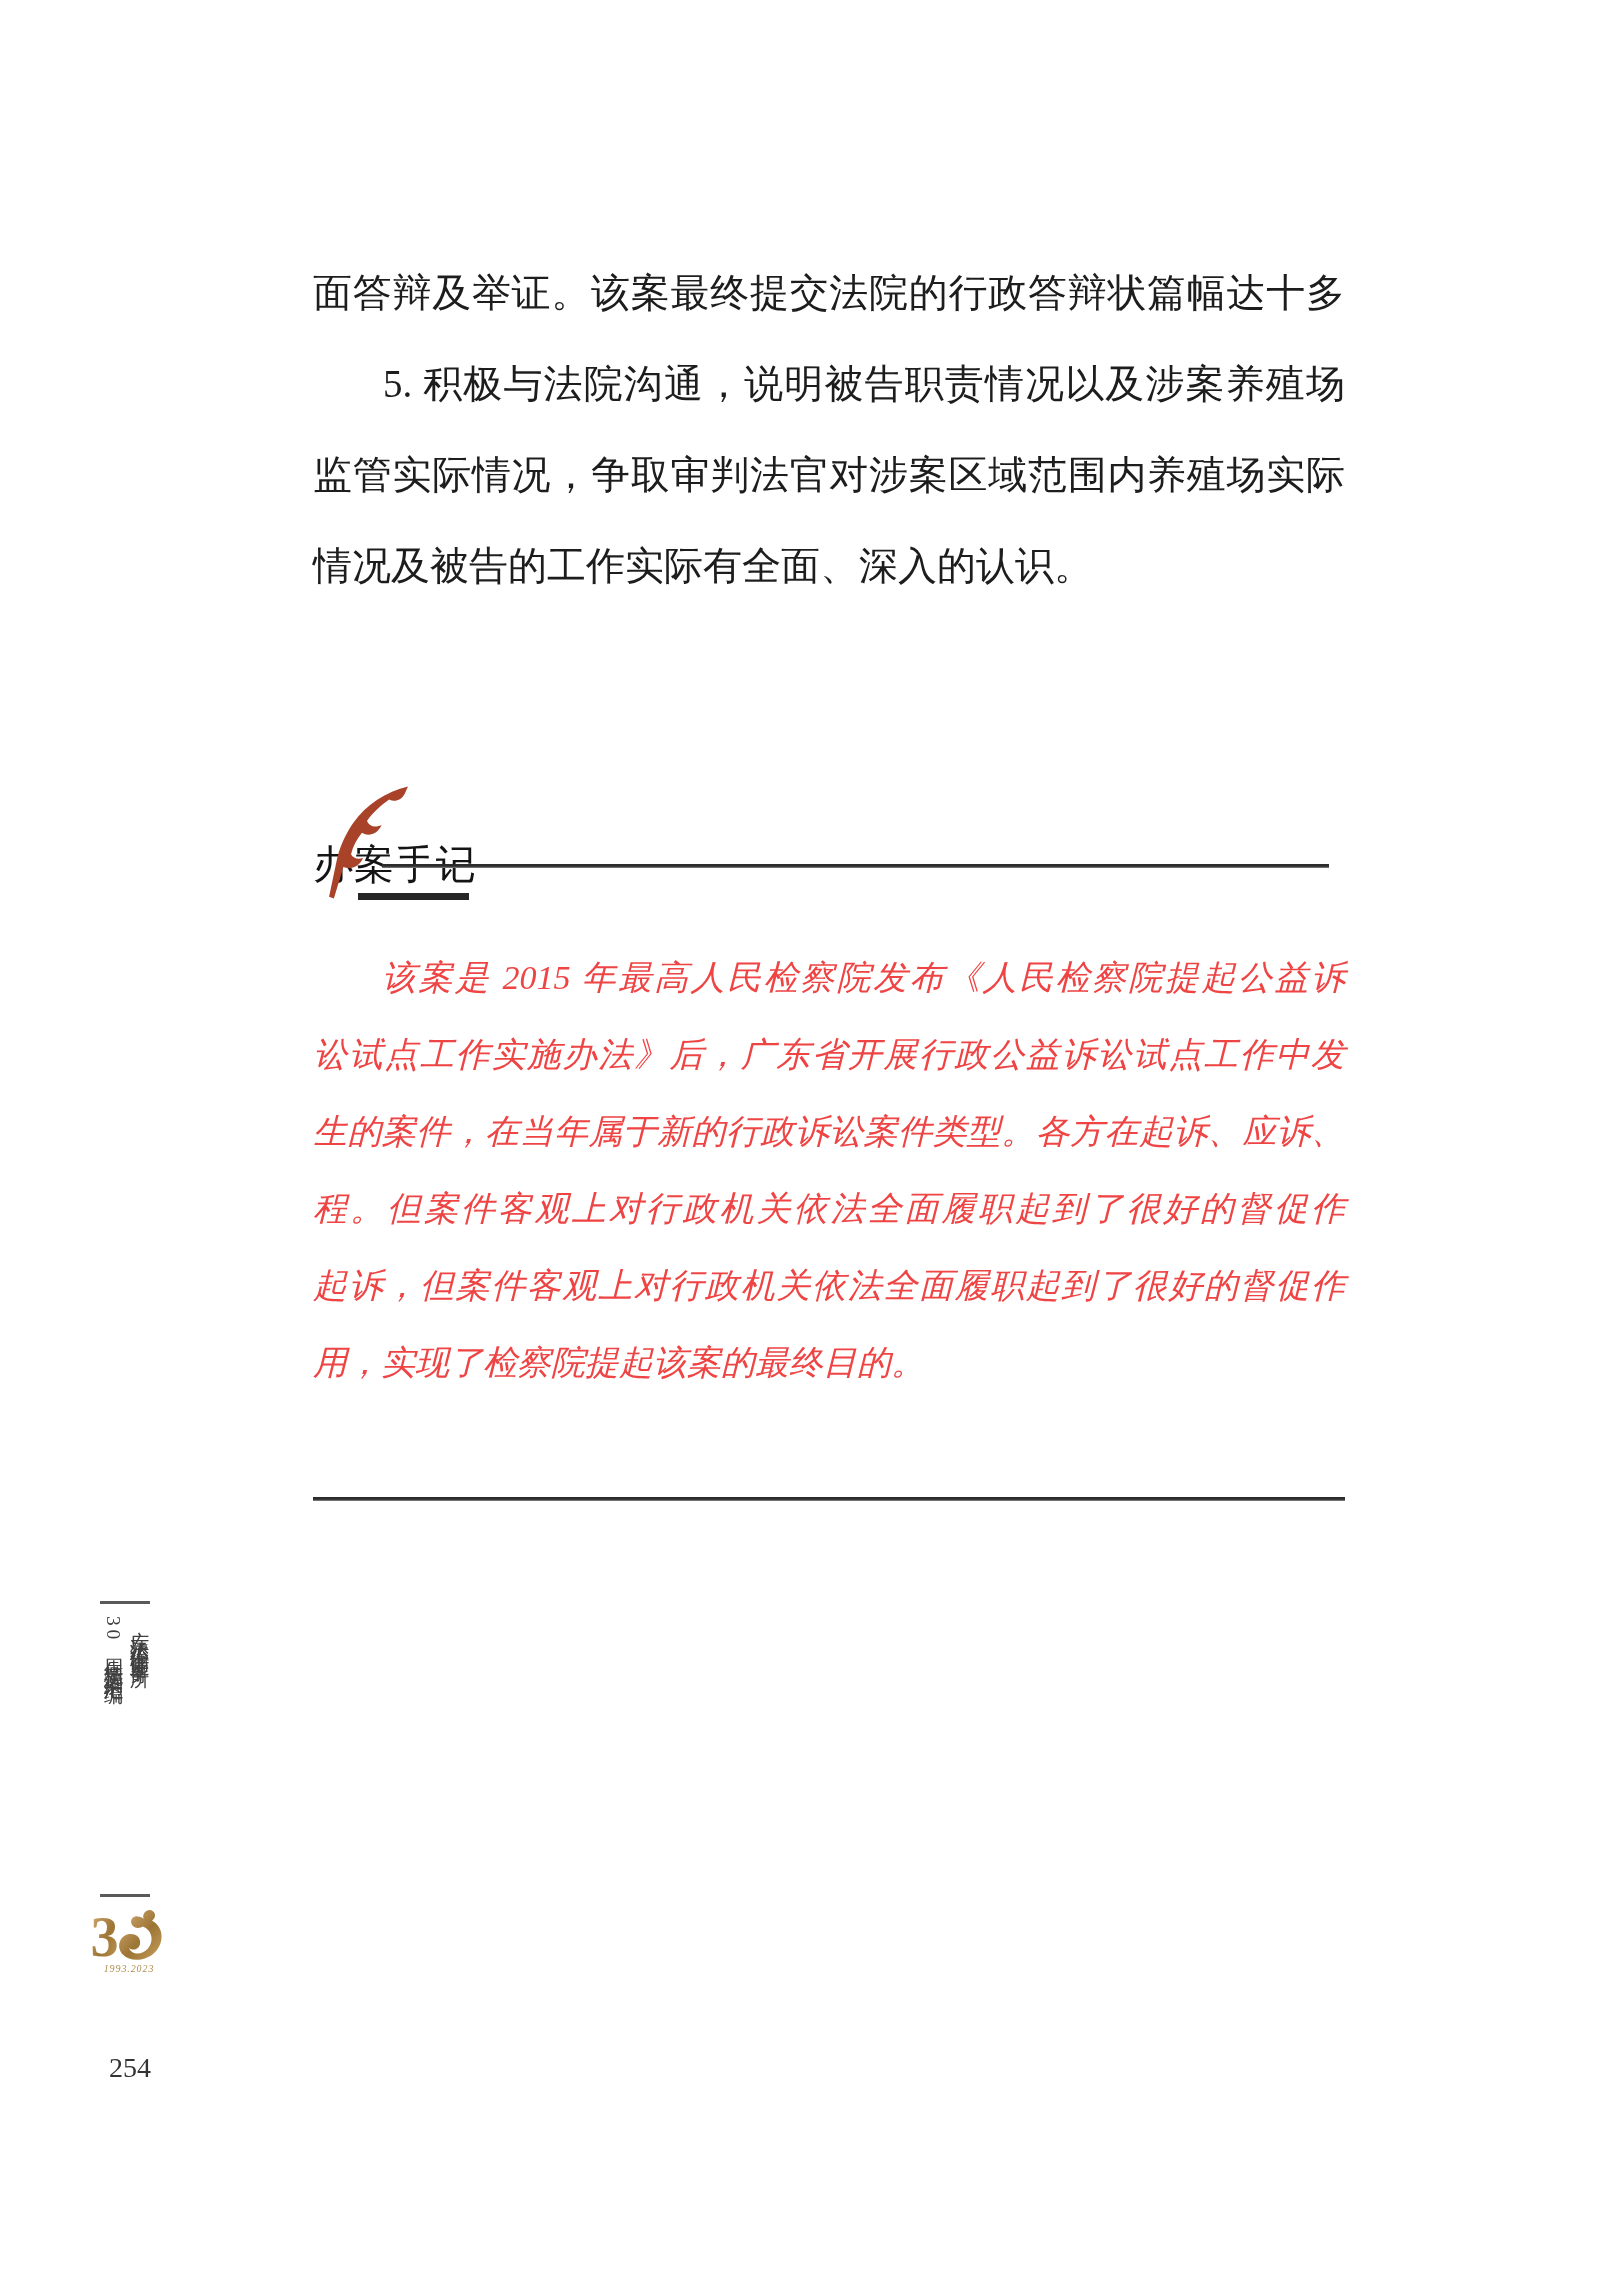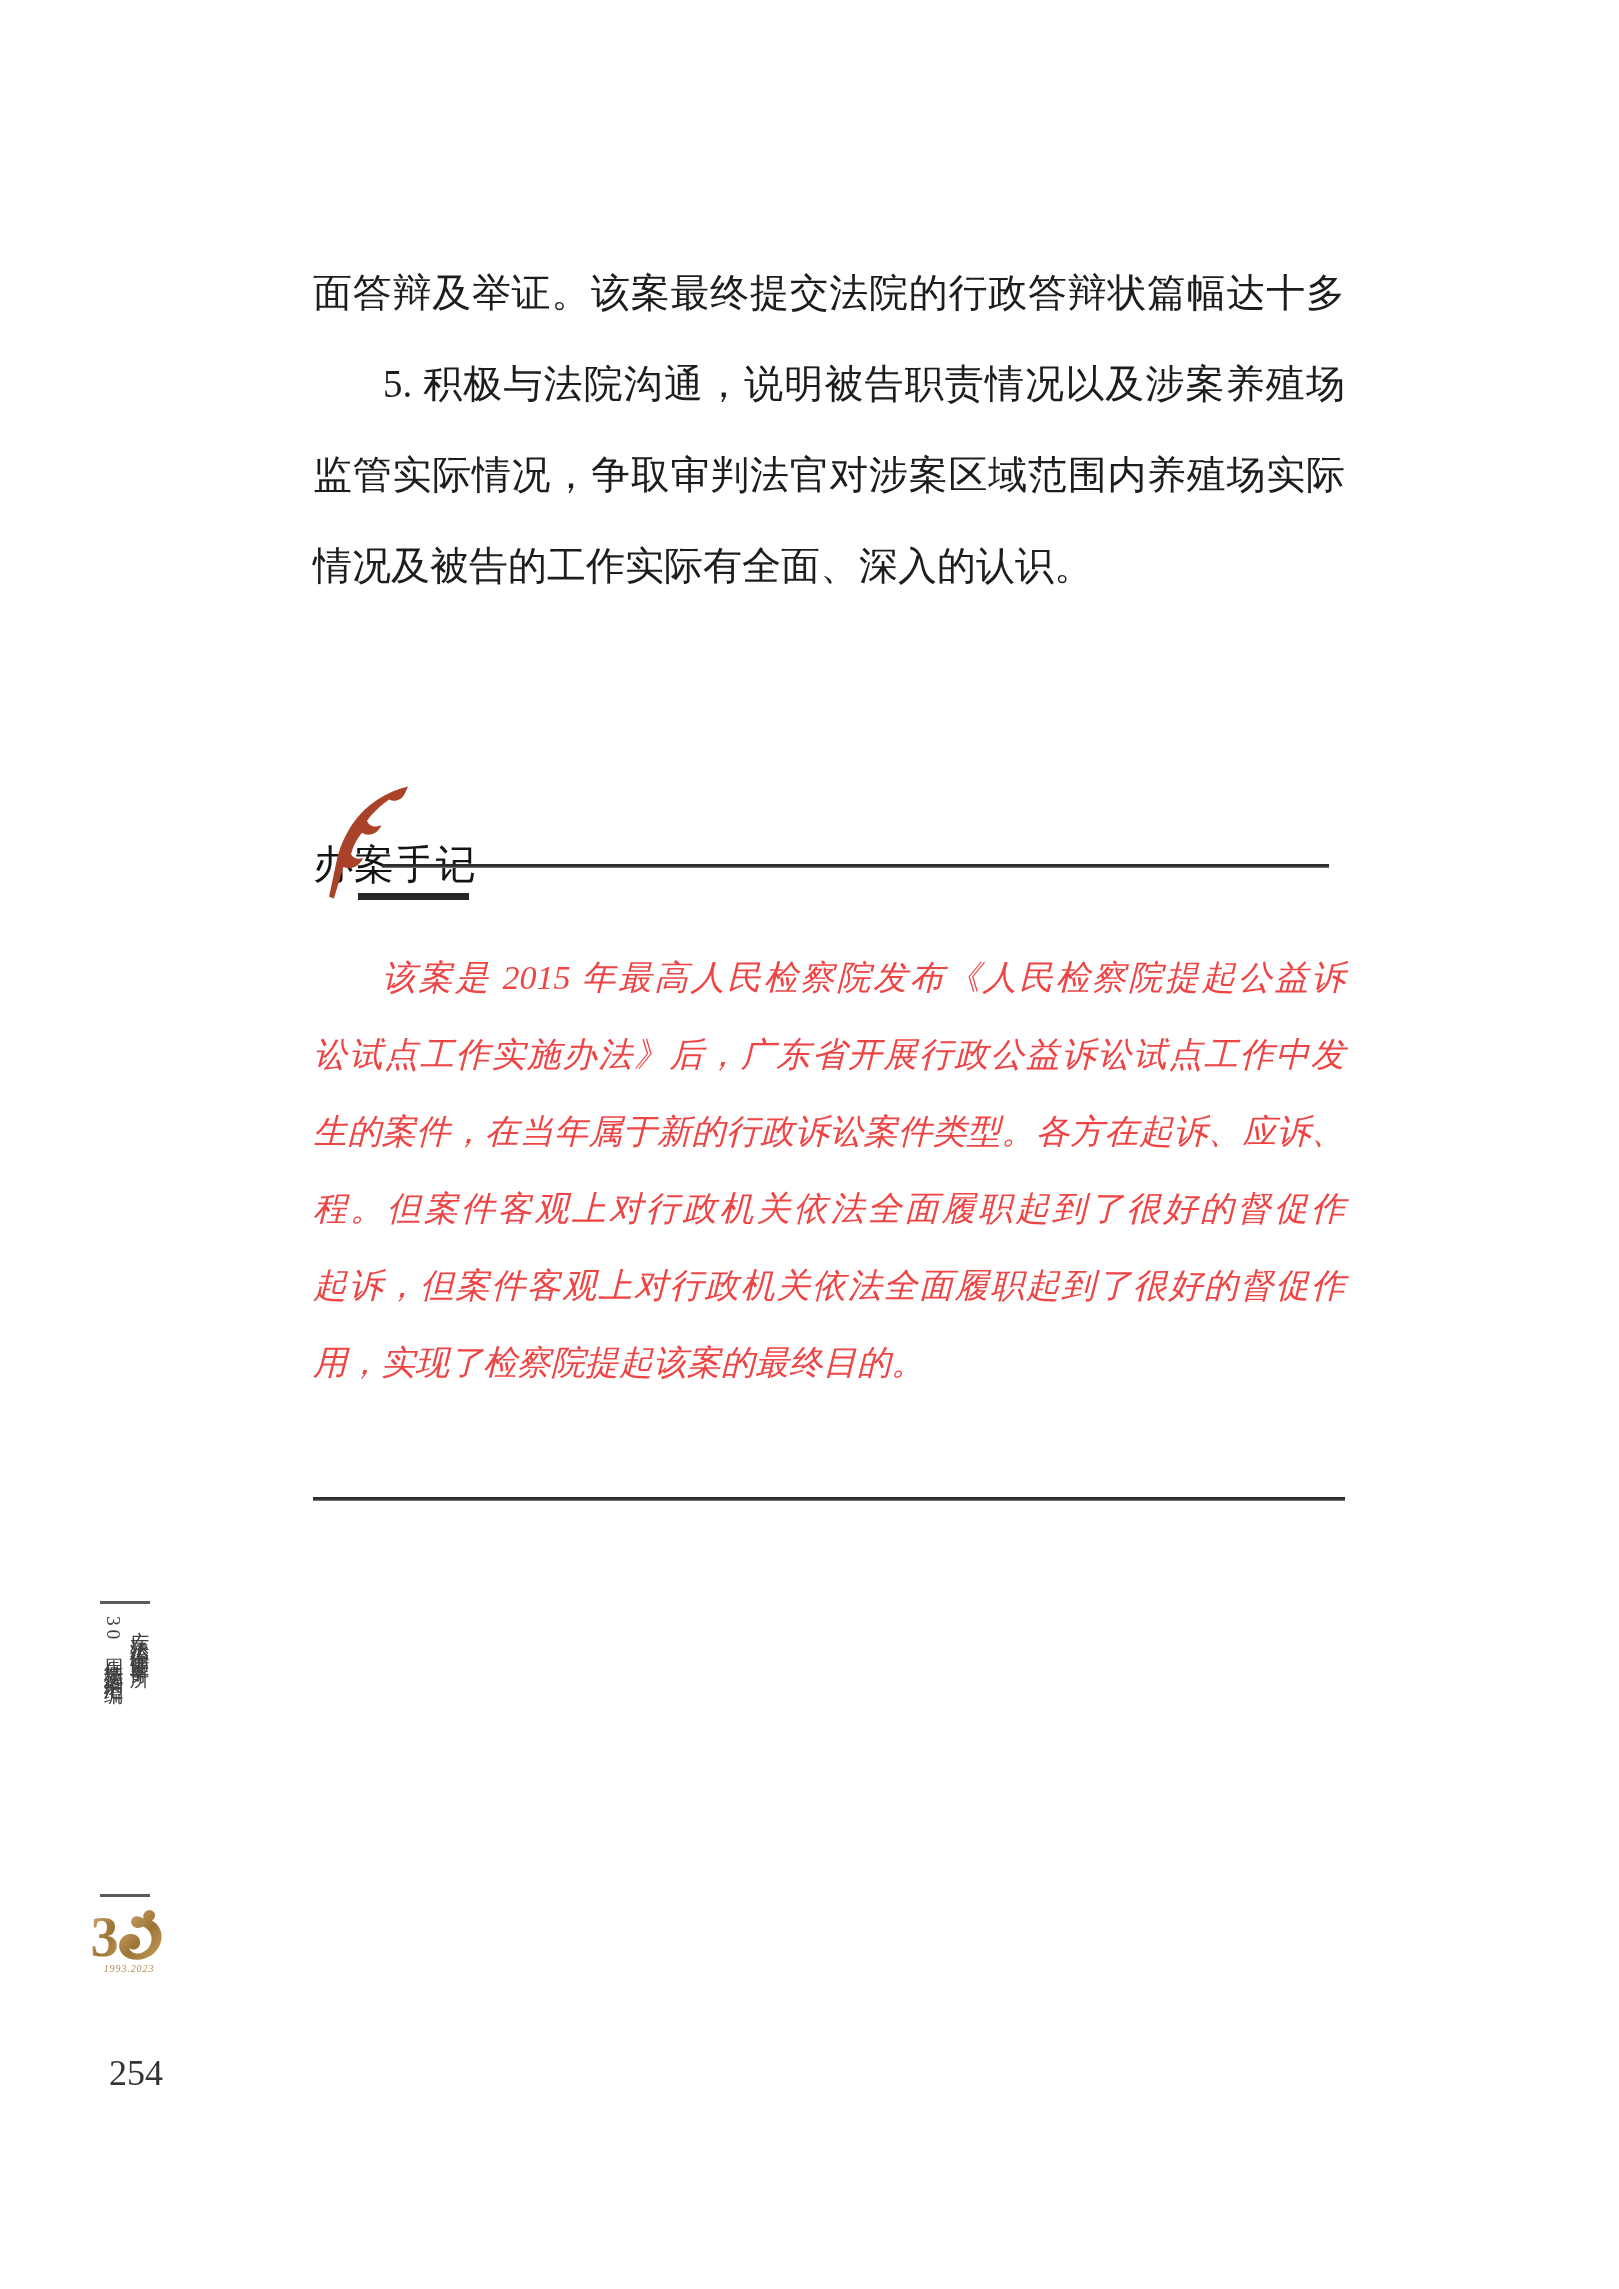--- a/index.html
+++ b/index.html
@@ -40,21 +40,21 @@
   .side-divider { position:absolute; left:100px; width:50px; height:2.8px; background:#5a5a5a; }
   .divider-1 { top:1601px; }
   .divider-2 { top:1894px; }
   .vertical-text { position:absolute; left:100px; top:1616px; width:52px; height:278px;
                    writing-mode:vertical-rl; font-size:19.5px; color:#3f3f3f;
                    letter-spacing:3.7px; }
   .vcol { line-height:26px; }
   .logo30 { position:absolute; left:89px; top:1907px; width:80px; height:58px; }
   .logo-caption { position:absolute; left:89px; top:1963px; width:80px;
                   text-align:center; font-size:10px; color:#b08d4e; letter-spacing:0.9px;font-style:italic; }
-  .page-number { position:absolute; left:109px; top:2052px; font-size:36px; color:#333333; }
+  .page-number { position:absolute; left:109px; top:2052px; font-size:28px; color:#333333; }
 </style>
 </head>
 <body>
 
 <div class="page">
 
   <div class="body-text">
     <div class="bline">面答辩及举证。该案最终提交法院的行政答辩状篇幅达十多</div>
     <div class="bline indent">5. 积极与法院沟通，说明被告职责情况以及涉案养殖场</div>
     <div class="bline">监管实际情况，争取审判法官对涉案区域范围内养殖场实际</div>

